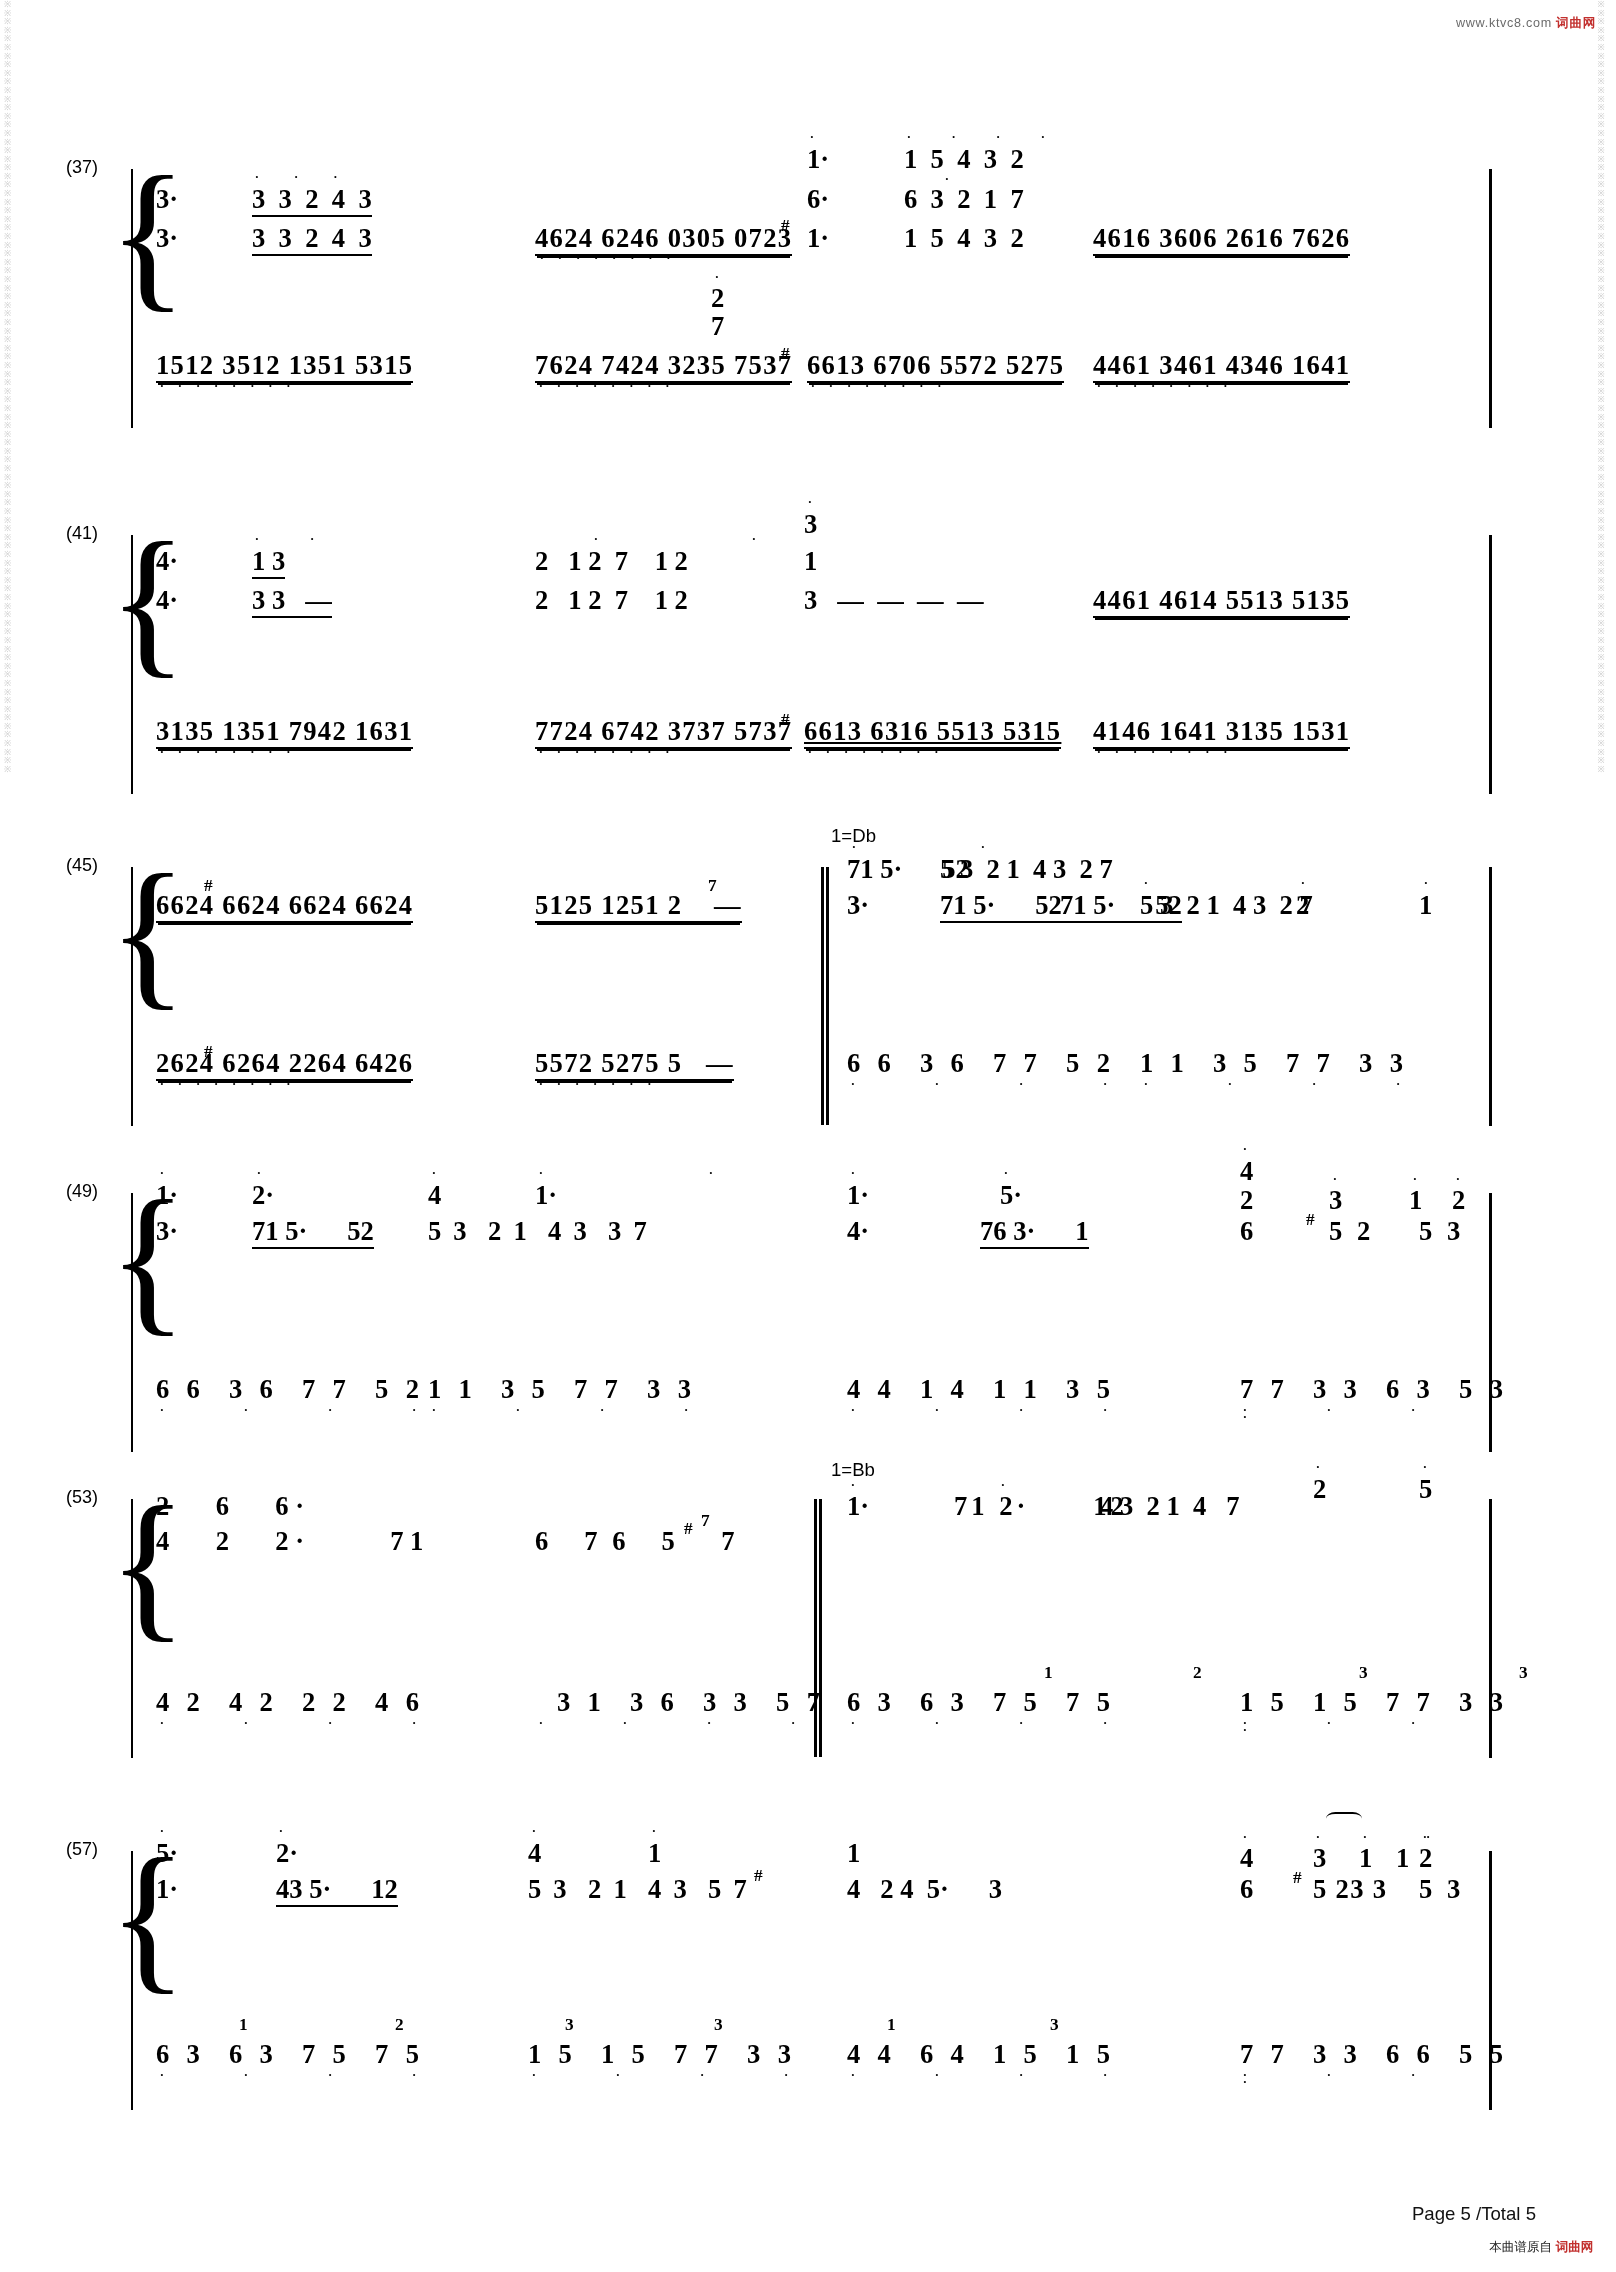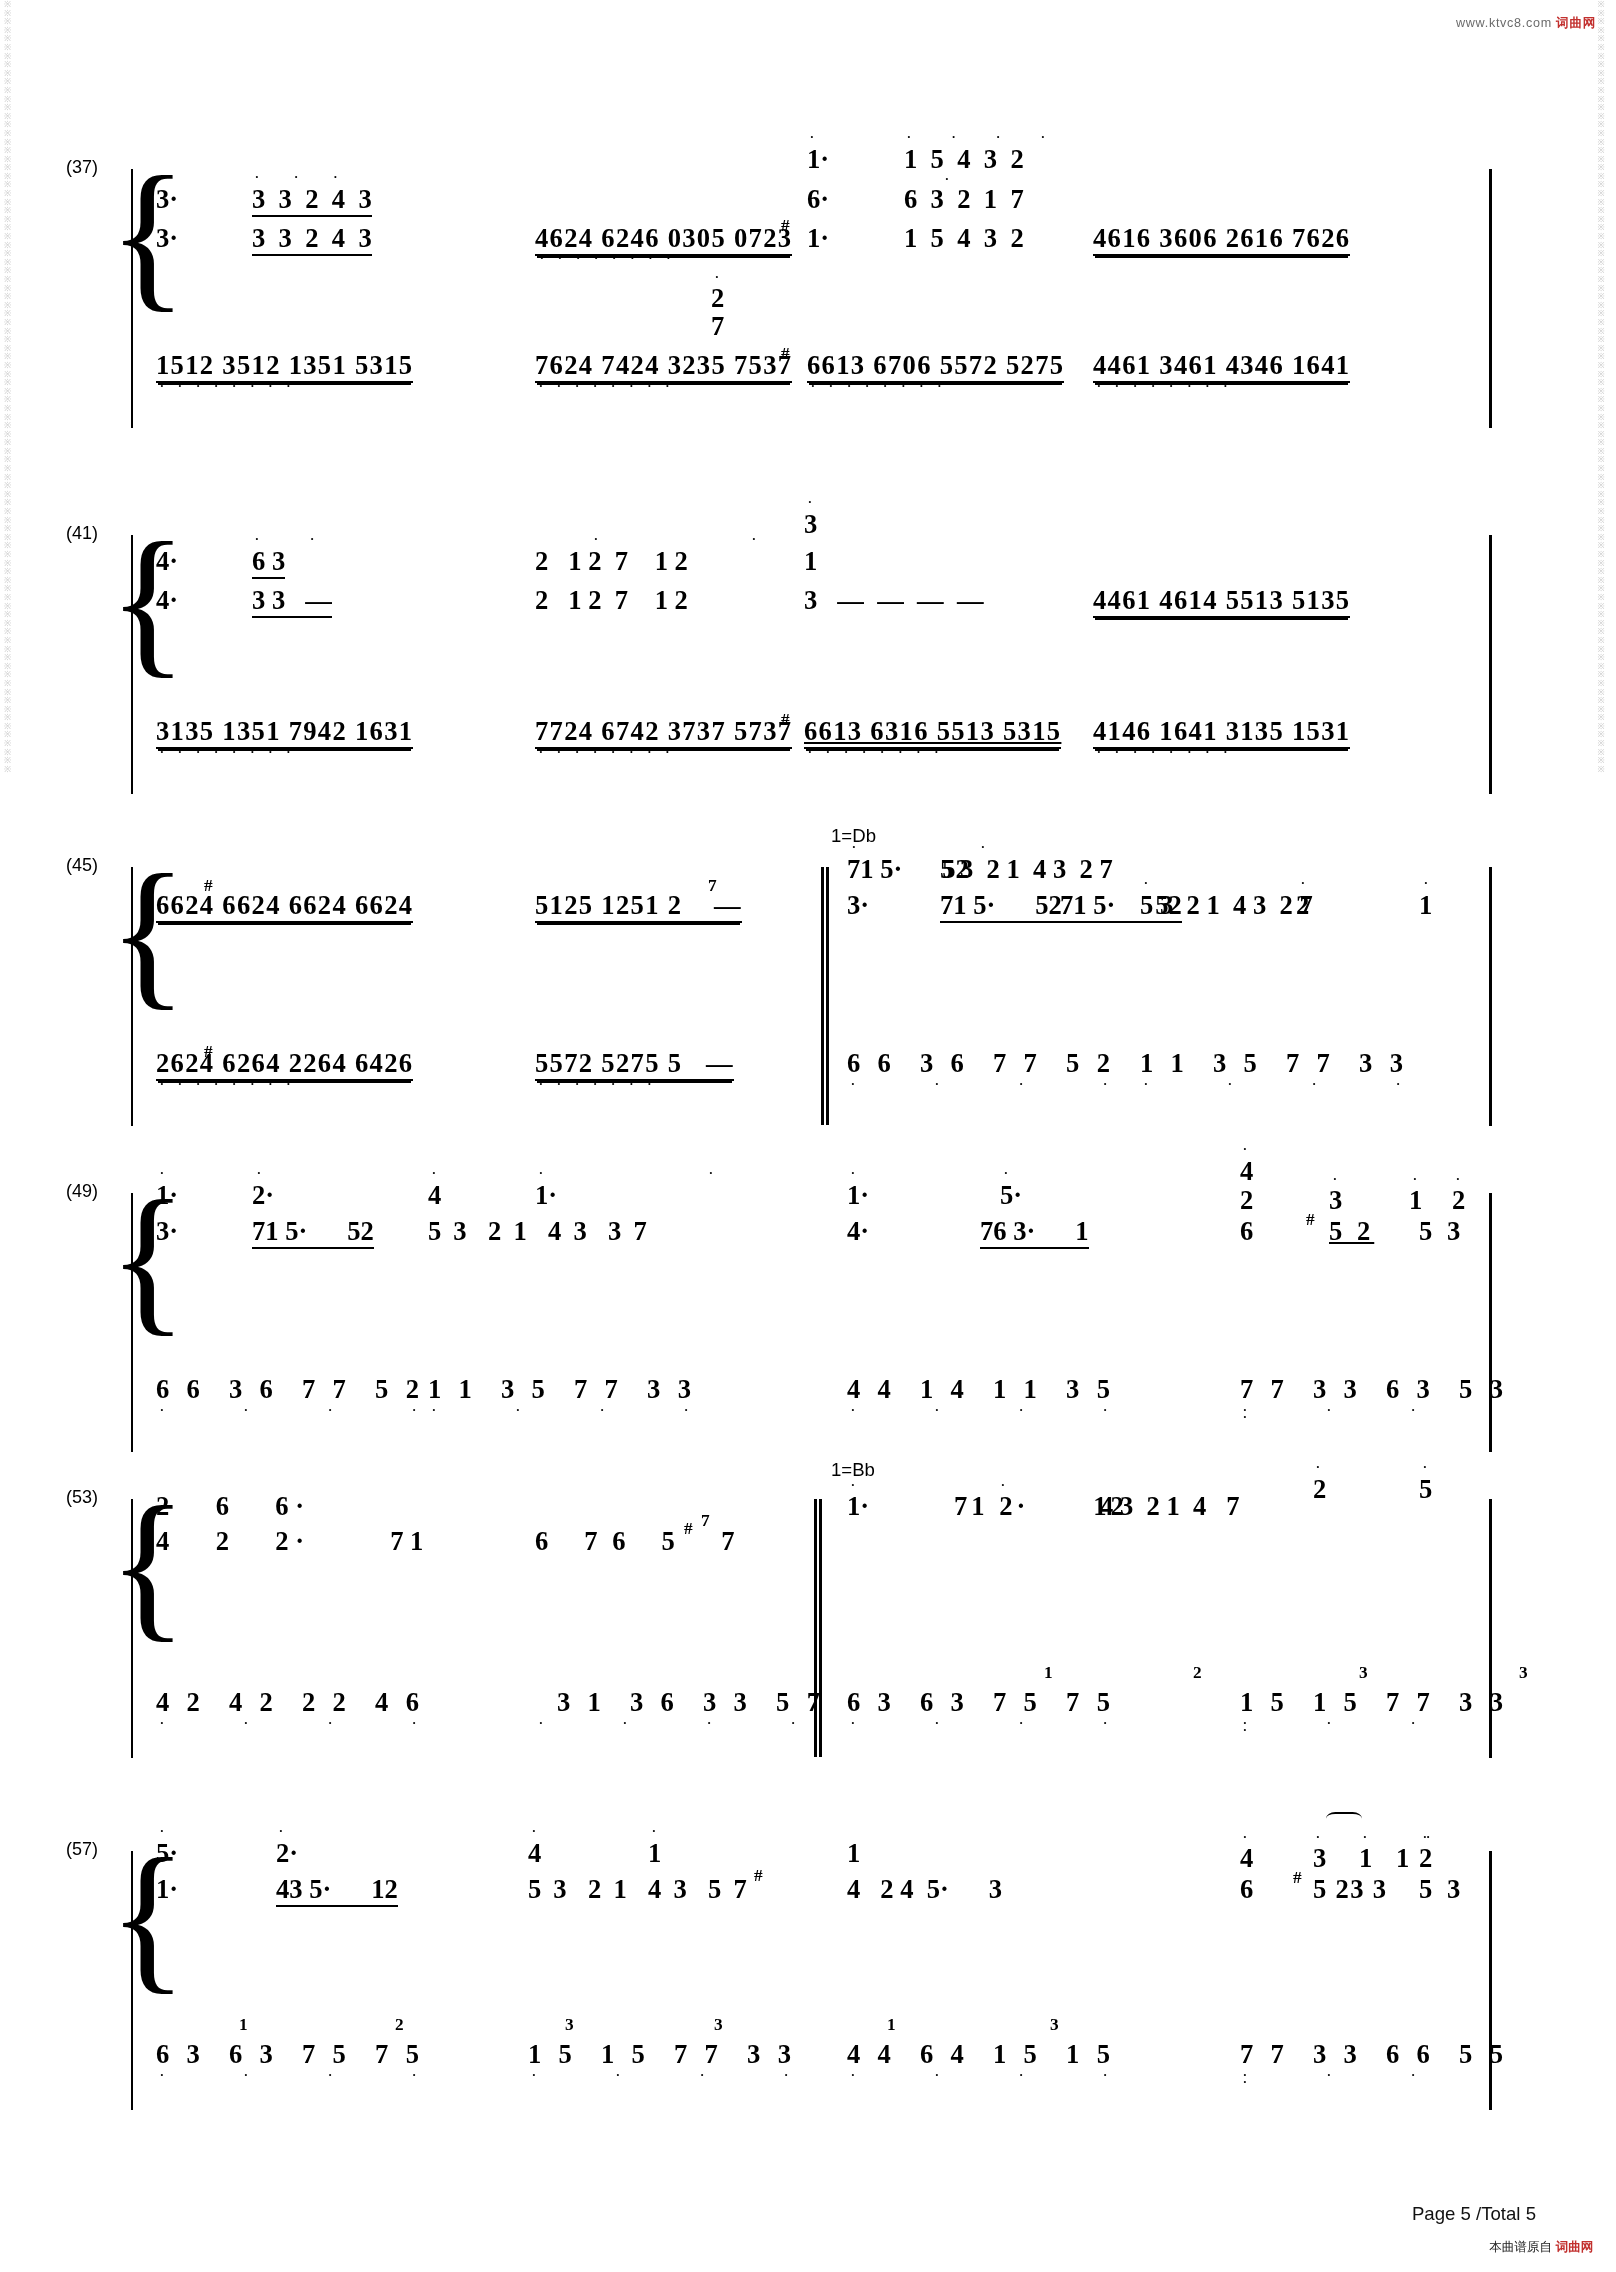--- a/index.html
+++ b/index.html
@@ -122,21 +122,21 @@
     <div class="measnum">(41)</div>
     <div class="brace">{</div>
     <div class="barline-l" style="height:259px;"></div>
     <div class="barline-r" style="height:259px;"></div>
 
     <div class="staff">
       <div class="n" style="left:688px;top:-21px;">3</div>
       <div class="dotabove" style="left:691px;top:-32px;">·</div>
 
       <div class="n" style="left:40px;top:16px;">4·</div>
-      <div class="n ul1" style="left:136px;top:16px;">6 3</div>
+      <div class="n ul1" style="left:136px;top:16px;">1 3</div>
       <div class="dotabove" style="left:138px;top:5.3px;letter-spacing:22.6px;">· ·</div>
 
       <div class="n" style="left:40px;top:55px;">4·</div>
       <div class="n ul1" style="left:136px;top:55px;text-align:right;">3 3   —</div>
 
       <div class="n" style="left:419px;top:16px;">2   1 2  7    1 2</div>
       <div class="dotabove" style="left:477px;top:5.3px;letter-spacing:74px;">· ·</div>
       <div class="n" style="left:419px;top:55px;">2   1 2  7    1 2</div>
 
       <div class="n" style="left:688px;top:16px;">1</div>
@@ -239,21 +239,21 @@
       <div class="n" style="left:731px;top:28px;">4·</div>
       <div class="n ul1" style="left:864px;top:28px;">76 3·      1</div>
 
       <div class="n" style="left:1124px;top:-32px;">4</div>
       <div class="dotabove" style="left:1126px;top:-43px;">·</div>
       <div class="n" style="left:1124px;top:-2.7px;">2</div>
       <div class="n" style="left:1124px;top:28px;">6</div>
       <div class="n small" style="left:1190px;top:17.3px;">#</div>
       <div class="n" style="left:1213px;top:-2.7px;">3</div>
       <div class="dotabove" style="left:1216px;top:-13.3px;">·</div>
-      <div class="n" style="left:1213px;top:28px;letter-spacing:4px;text-decoration:underline;">5 2</div>
+      <div class="n" style="left:1213px;top:28px;letter-spacing:4px;">5 2</div>
       <div class="n" style="left:1293px;top:-2.7px;">1</div>
       <div class="dotabove" style="left:1296px;top:-13.3px;">·</div>
       <div class="n" style="left:1336px;top:-2.7px;">2</div>
       <div class="dotabove" style="left:1339px;top:-13.3px;">·</div>
       <div class="n" style="left:1303px;top:28px;letter-spacing:4px;">5 3</div>
     </div>
 
     <div class="staff" style="margin-top:66px;">
       <div class="n" style="left:40px;top:20px;letter-spacing:5.3px;">6 6  3 6  7 7  5 2</div>
       <div class="dotsbelow" style="left:43px;top:52px;letter-spacing:37px;">· · · ·</div>

